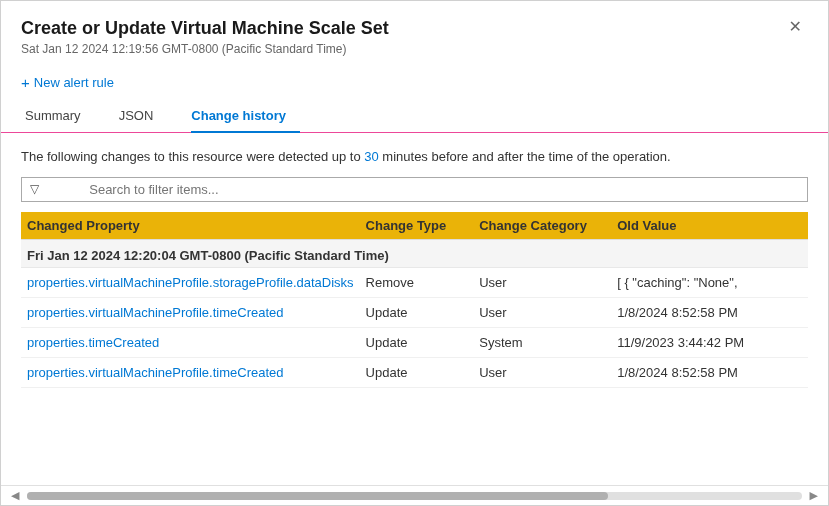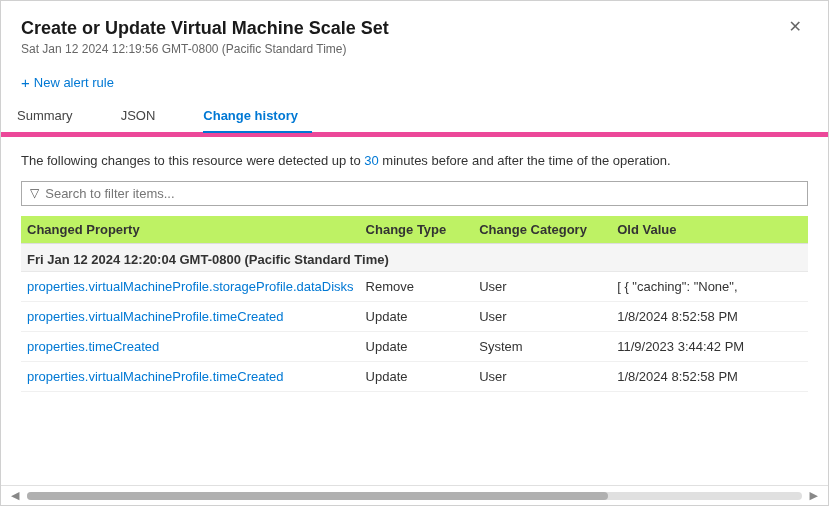--- a/index.html
+++ b/index.html
@@ -66,24 +66,24 @@
       background: none;
       border: none;
       padding: 0;
     }
     .new-alert-btn .plus-icon {
       font-size: 15px;
       font-weight: 300;
     }
     .tabs {
       display: flex;
-      padding: 0 16px;
-      border-bottom: 5px solid #ec4899;
-      flex-shrink: 0;
-      gap: 18px;
+      padding: 0 24px;
+      border-bottom: 1px solid #ec4899;
+      flex-shrink: 0;
+      gap: 8px;
     }
     .tab {
       padding: 8px 14px 8px 0;
       margin-right: 16px;
       cursor: pointer;
       font-size: 13px;
       color: #444;
       border-bottom: 2px solid transparent;
       position: relative;
       top: 1px;
@@ -118,20 +118,21 @@
       gap: 6px;
       flex-shrink: 0;
     }
     .search-box input {
       border: none;
       outline: none;
       font-size: 13px;
       color: #666;
       flex: 1;
       font-family: inherit;
+      margin-left: 44px;
     }
     .filter-icon {
       color: #555;
       font-size: 12px;
     }
     .table-container {
       flex: 1;
       overflow-y: auto;
       overflow-x: hidden;
     }
@@ -140,21 +141,21 @@
       border-collapse: collapse;
       font-size: 13px;
     }
     table thead tr th {
       text-align: left;
       padding: 6px 10px 6px 6px;
       font-weight: 600;
       color: #333;
       border-bottom: 1px solid #ddd;
       white-space: nowrap;
-      background: #bef264;
+      background: #eab308;
     }
     table thead tr th:first-child {
       padding-left: 6px;
     }
     .group-row td {
       padding: 8px 6px 4px 6px;
       font-weight: 600;
       color: #333;
       background: #f5f5f5;
       border-top: 1px solid #e8e8e8;

